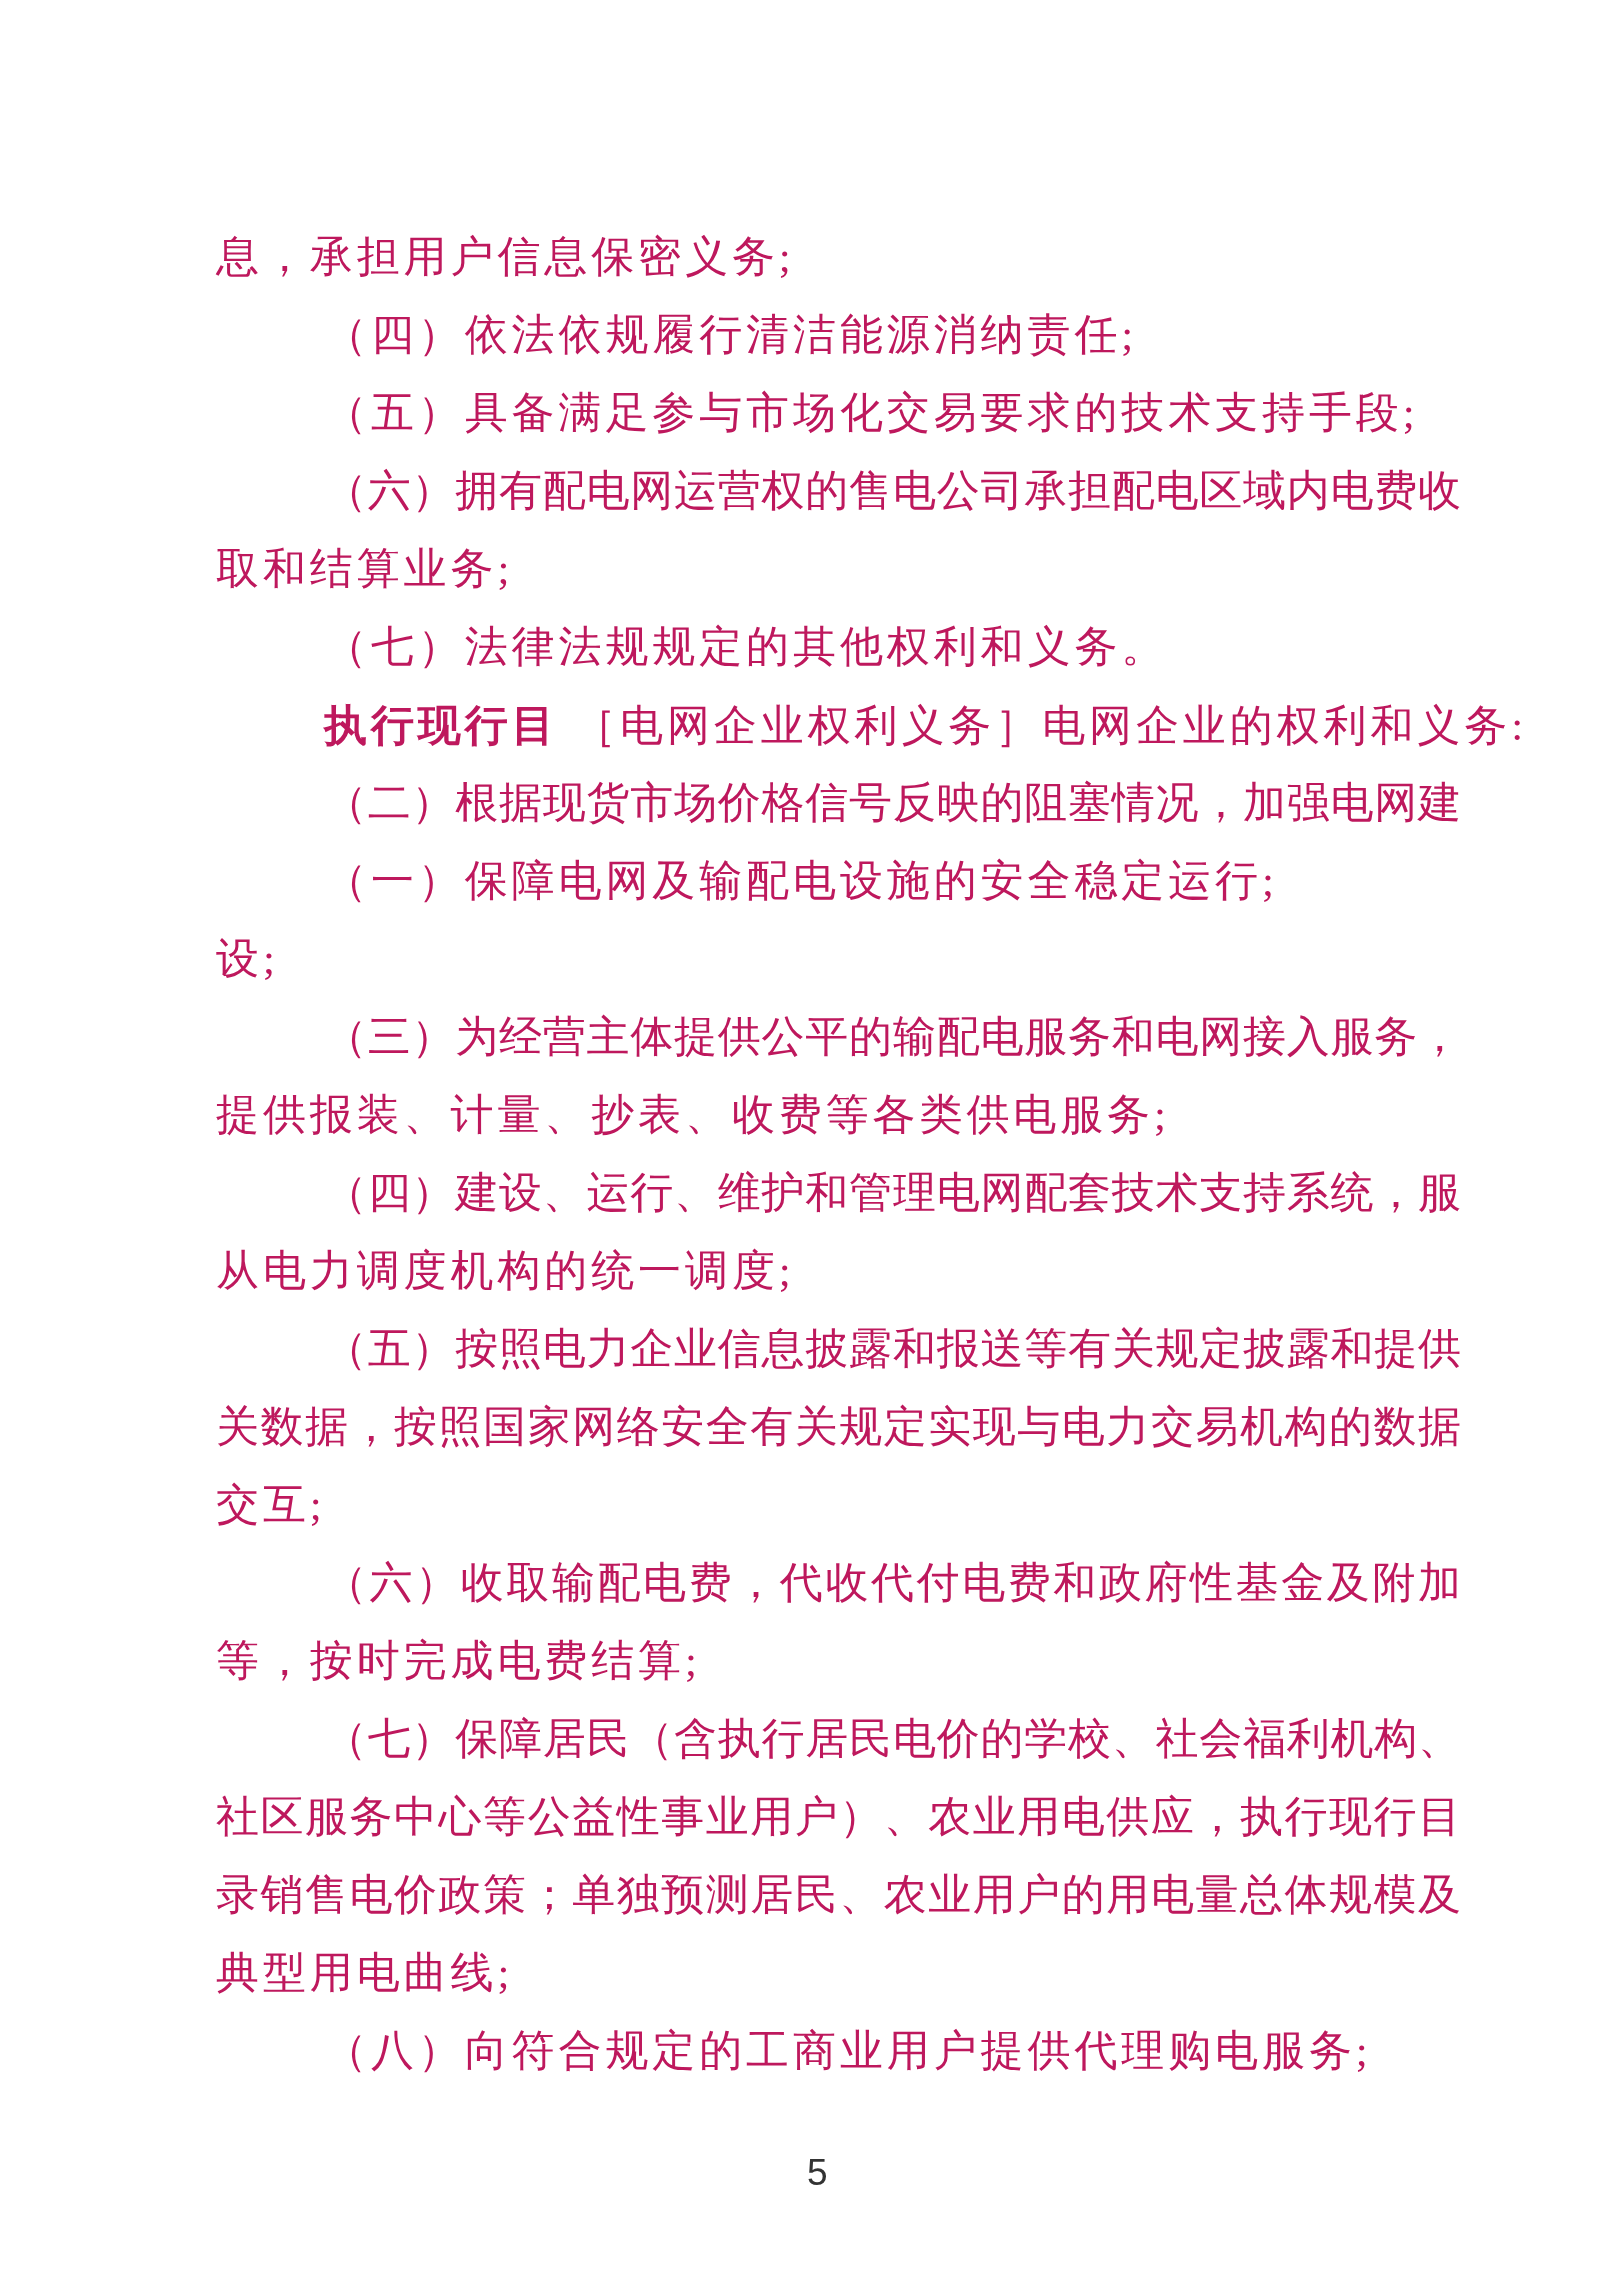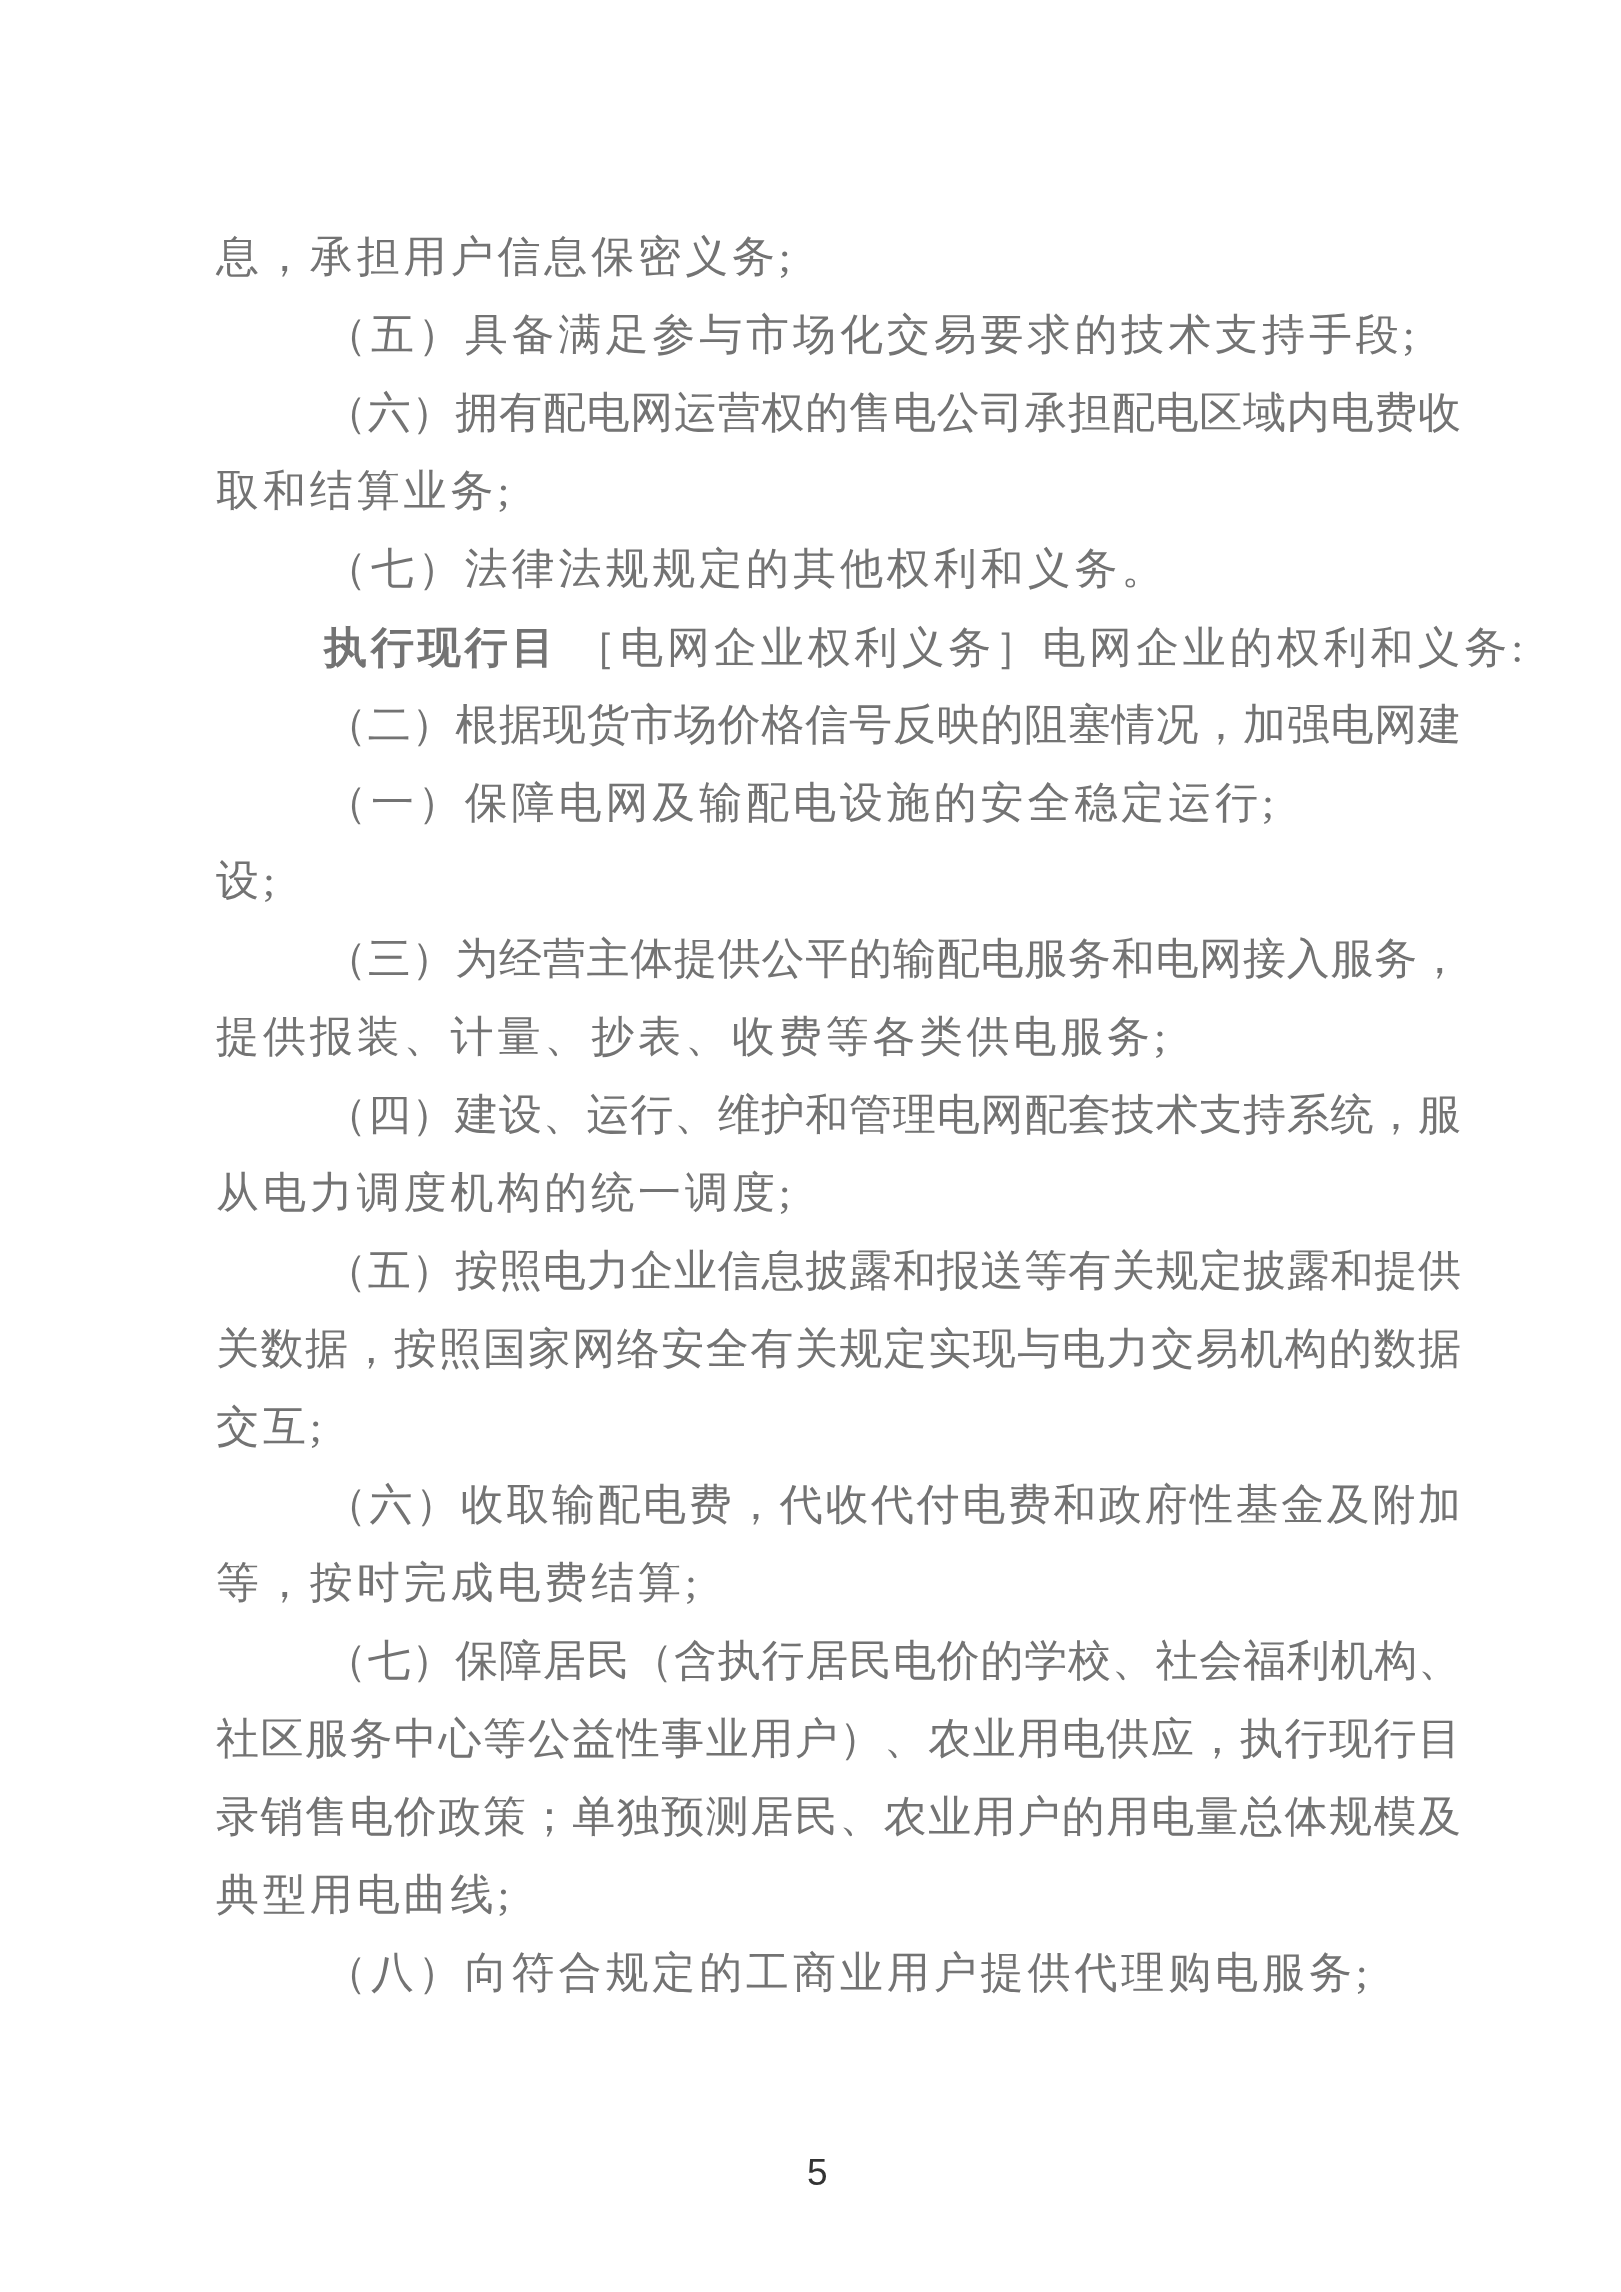--- a/index.html
+++ b/index.html
@@ -17,21 +17,21 @@
   .doc-body {
     position: absolute;
     left: 216px;
     top: 218px;
     width: 1245px;
   }
   .text-line {
     height: 78px;
     line-height: 78px;
     font-size: 43px;
-    color: #737373;
+    color: #be185d;
     letter-spacing: 3.9px;
     white-space: nowrap;
   }
   .text-line.indent {
     text-indent: 108px;
   }
   .text-line.justify {
     white-space: normal;
     letter-spacing: 0;
     text-align: justify;
@@ -54,20 +54,21 @@
     color: #333333;
     padding-left: 13.7px;
     box-sizing: border-box;
   }
 </style>
 </head>
 <body>
 
 <div class="doc-body">
     <div class="text-line">息，承担用户信息保密义务;</div>
+    <div class="text-line indent">（四）依法依规履行清洁能源消纳责任;</div>
     <div class="text-line indent">（五）具备满足参与市场化交易要求的技术支持手段;</div>
     <div class="text-line indent justify">（六）拥有配电网运营权的售电公司承担配电区域内电费收</div>
     <div class="text-line">取和结算业务;</div>
     <div class="text-line indent">（七）法律法规规定的其他权利和义务。</div>
     <div class="text-line indent"><span class="article-no">执行现行目</span><span> ［电网企业权利义务］电网企业的权利和义务:</span></div>
     <div class="text-line indent justify">（二）根据现货市场价格信号反映的阻塞情况，加强电网建</div>
     <div class="text-line indent">（一）保障电网及输配电设施的安全稳定运行;</div>
     <div class="text-line">设;</div>
     <div class="text-line indent justify">（三）为经营主体提供公平的输配电服务和电网接入服务，</div>
     <div class="text-line">提供报装、计量、抄表、收费等各类供电服务;</div>

